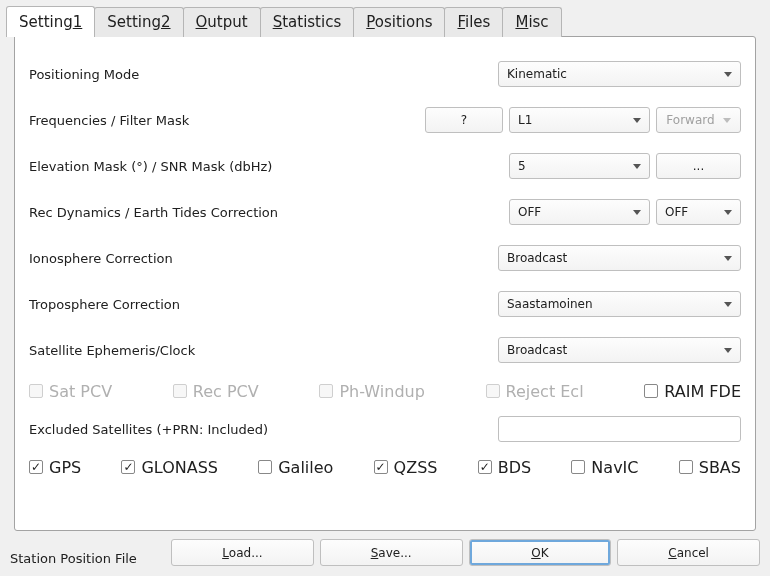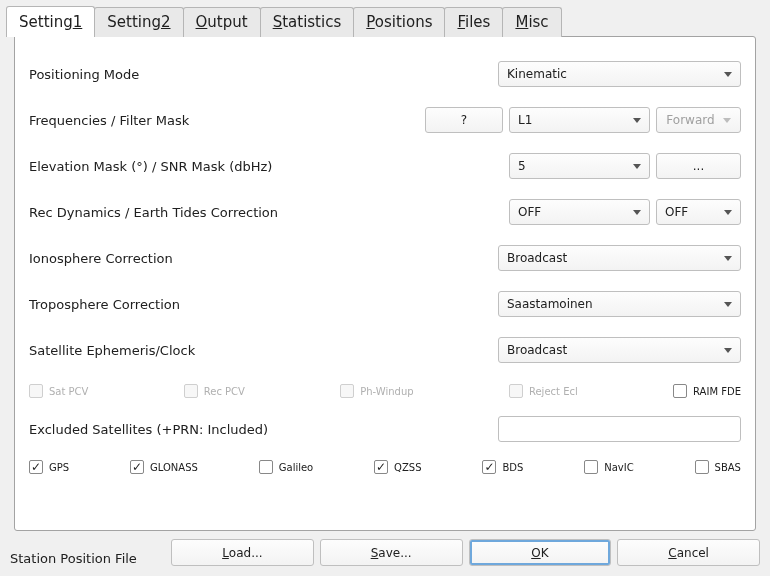--- a/index.html
+++ b/index.html
@@ -81,21 +81,21 @@
   }
   .select.disabled { color: #a0a0a0; justify-content: center; }
   .select.disabled .caret { border-top-color: #bdbdbd; }
   .btn { justify-content: center; cursor: default; }
   .btn.small { width: 78px; }
   .btn.mid { width: 85px; }
   .textin { background: #ffffff; width: 243px; }
   .check-row { display: flex; align-items: center; min-height: 36px; }
   .checkbox {
     display: inline-flex; align-items: center; gap: 6px;
-    font-size: 10px;
+    font-size: 16px;
   }
   .checkbox .box {
     width: 14px; height: 14px; border: 1px solid #888; background: #fff;
     display: inline-flex; align-items: center; justify-content: center;
     border-radius: 2px;
   }
   .checkbox.checked .box::after {
     content: "✓"; font-size: 12px; line-height: 1; color: #222; font-weight: bold;
   }
   .checkbox.disabled { color: #b0b0b0; }

